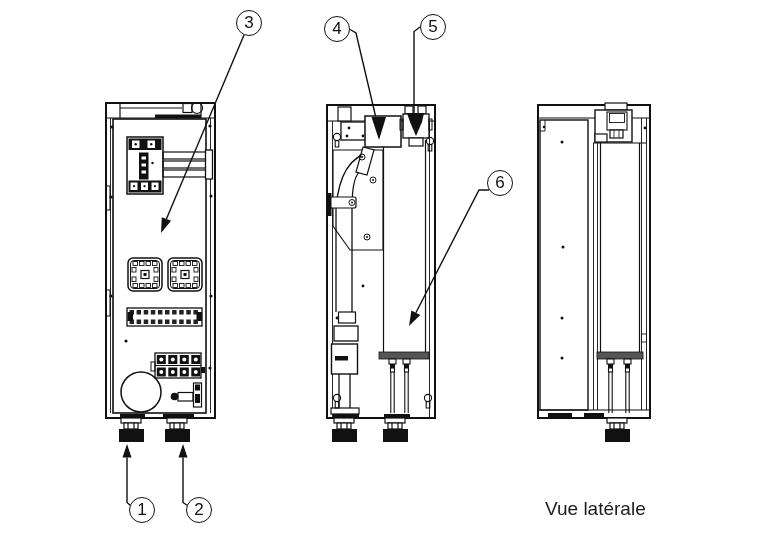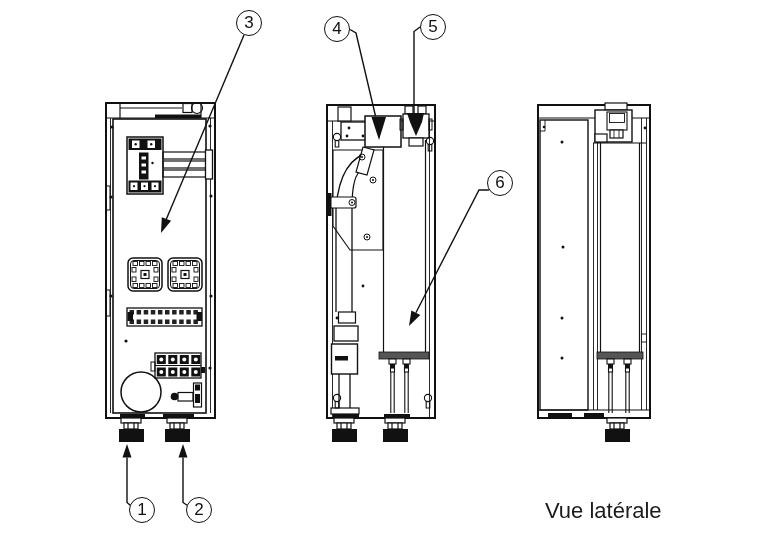--- a/index.html
+++ b/index.html
@@ -8,21 +8,21 @@
     font-family:"Liberation Sans", sans-serif;
   }
   #art{position:absolute;left:0;top:0;}
   .callout{
     position:absolute;width:26px;height:26px;box-sizing:border-box;
     border:1.7px solid #111;border-radius:50%;background:#fff;
     display:flex;align-items:center;justify-content:center;
     font:500 17px "Liberation Sans", sans-serif;color:#111;z-index:5;
   }
   .caption{
-    position:absolute;left:545px;top:498px;font-size:22px;color:#1b1b1b;
+    position:absolute;left:545px;top:498px;font-size:19px;color:#1b1b1b;
     font-family:"Liberation Sans", sans-serif;white-space:nowrap;
   }
 </style>
 </head>
 <body>
 
 <div id="canvas">
 
 <svg id="art" width="770" height="542" viewBox="0 0 770 542">
   <defs>

